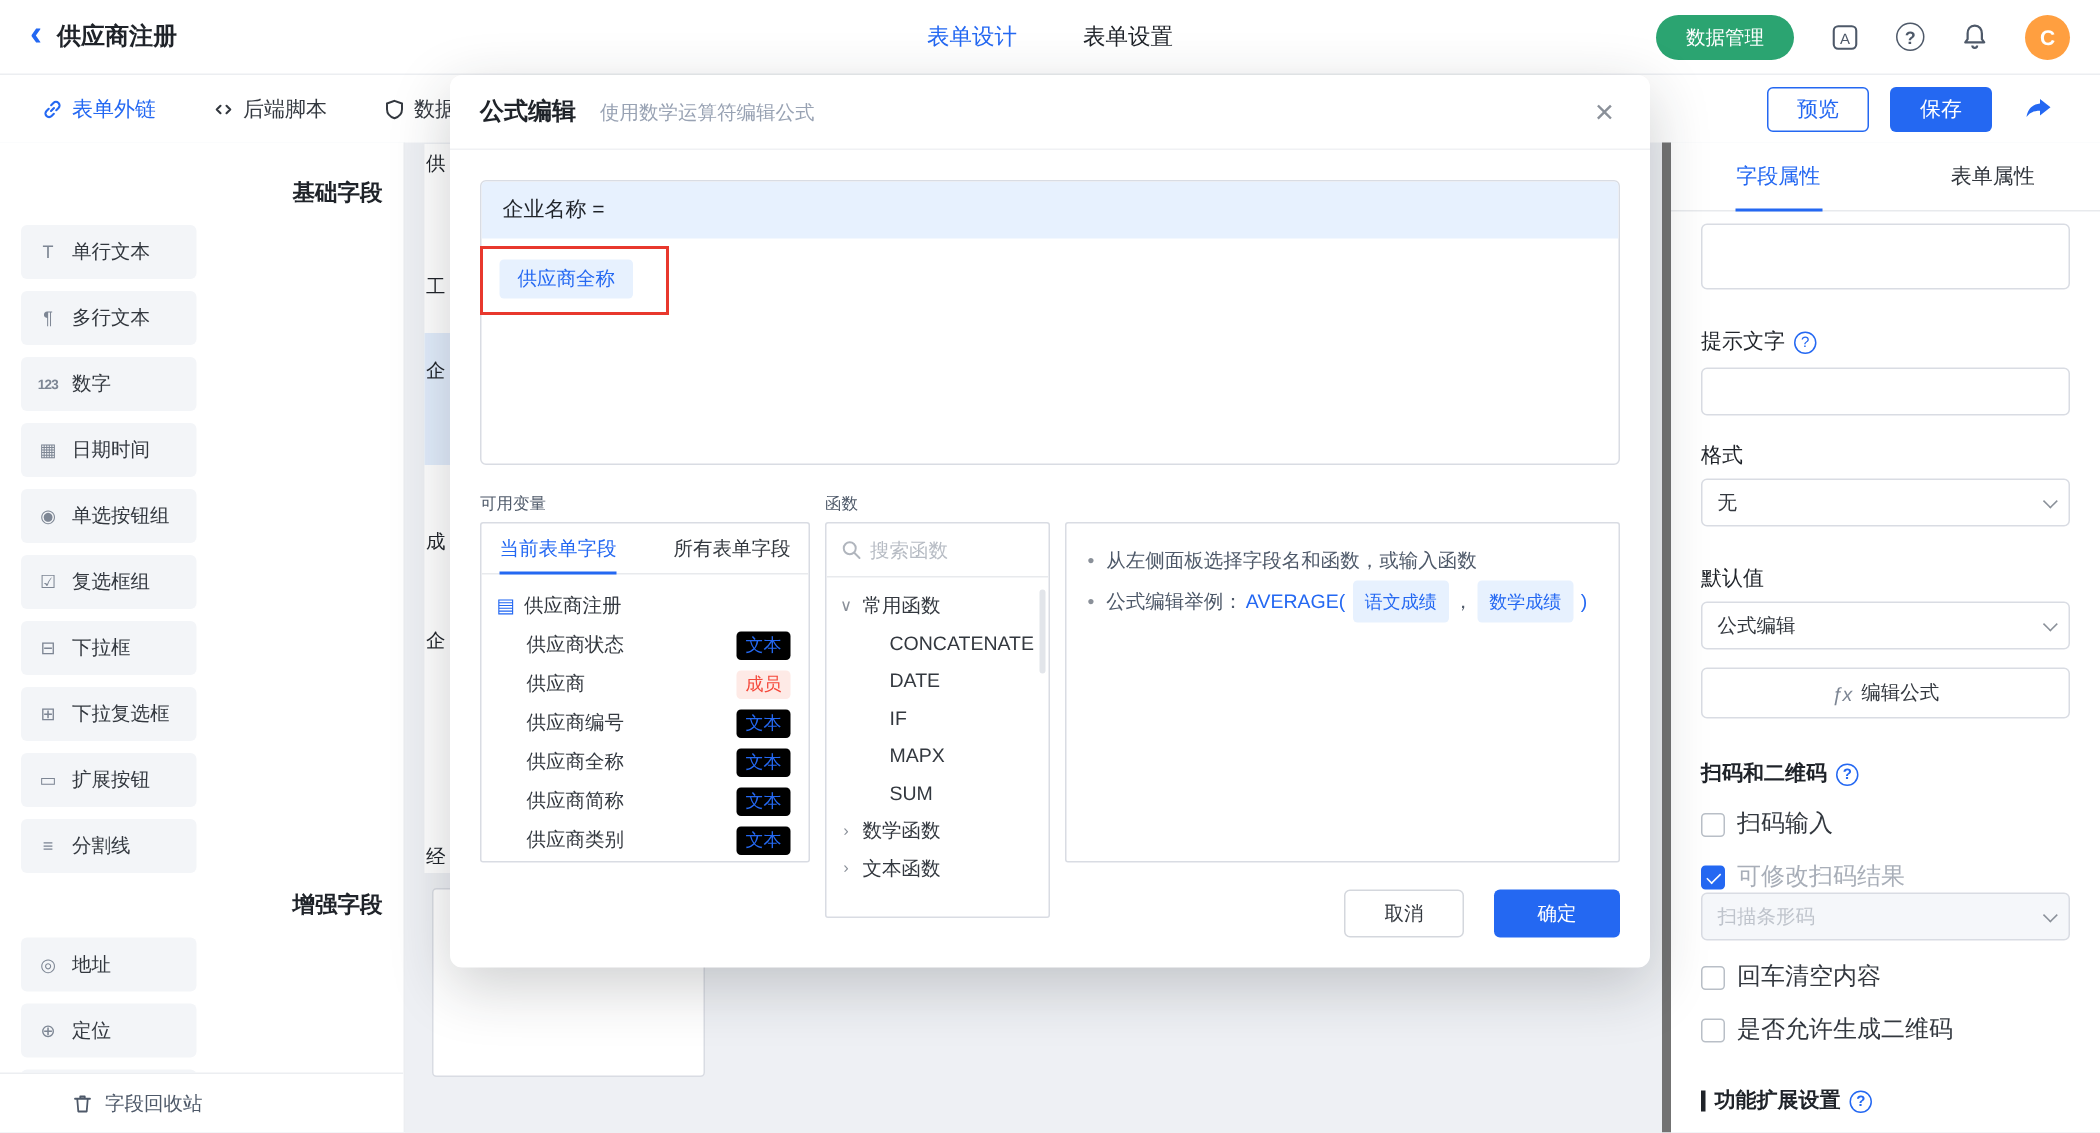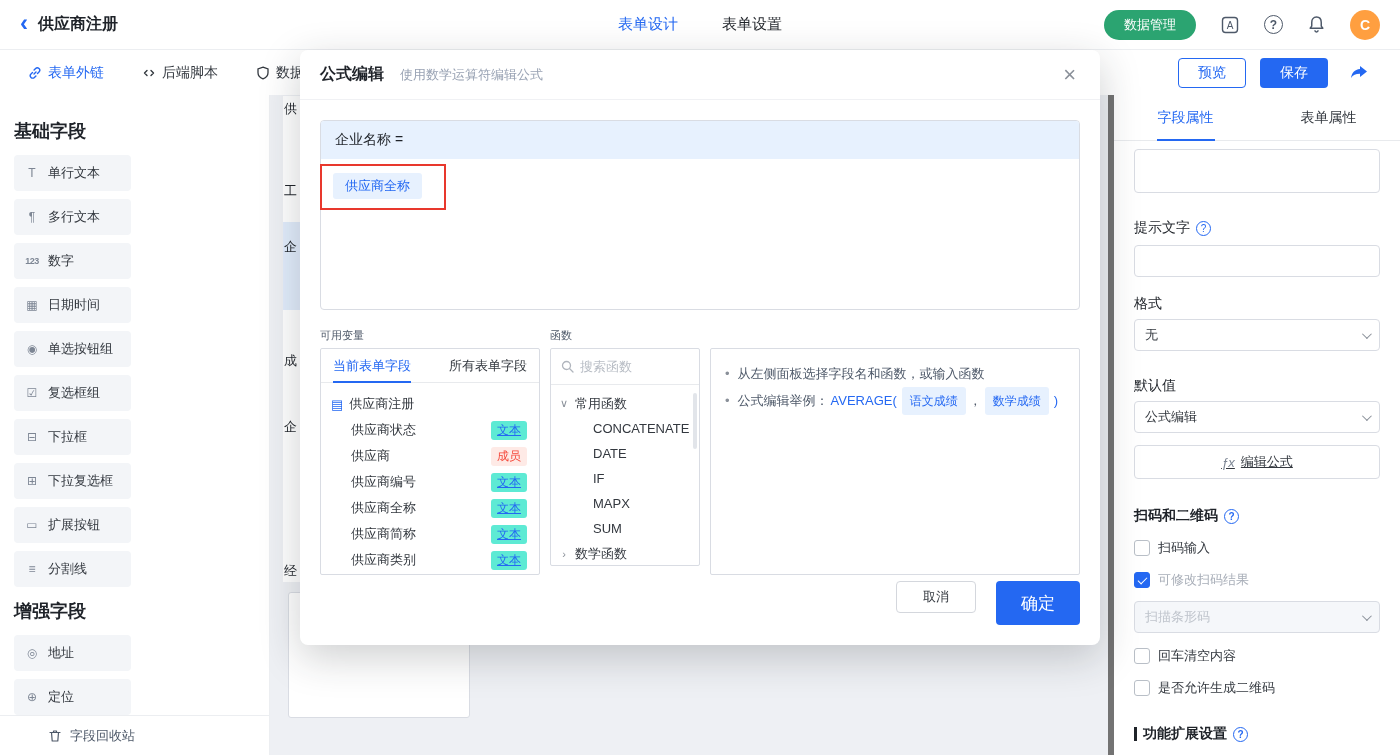--- a/index.html
+++ b/index.html
@@ -24,21 +24,21 @@
   .toolbar { position:absolute; top:50px; left:0; width:1400px; height:45px; background:#fff; display:flex; align-items:center; padding:0 28px; z-index:5; }
   .tool-link { display:flex; align-items:center; gap:6px; font-size:14px; color:#33383f; margin-right:38px; cursor:pointer; white-space:nowrap; }
   .tool-link.active { color:#2468f2; }
   .toolbar-right { margin-left:auto; display:flex; align-items:center; gap:14px; padding-right:4px; }
   .btn-preview { width:68px; height:30px; border:1px solid #2468f2; color:#2468f2; background:#fff; border-radius:4px; font-size:14px; }
   .btn-save { width:68px; height:30px; background:#2468f2; color:#fff; border:none; border-radius:4px; font-size:14px; }
   .share-btn { color:#2468f2; margin-left:8px; cursor:pointer; display:flex; }
 
   
   .sidebar { position:absolute; top:95px; left:0; width:270px; height:660px; background:#fff; border-right:1px solid #eceef1; z-index:10; padding:16px 14px 0; overflow:hidden; }
-  .section-title { font-size:18px; font-weight:700; margin:8px 0 12px; }
+  .section-title { font-size:15px; font-weight:700; margin:8px 0 12px;text-align:right; }
   .palette-grid { display:flex; flex-wrap:wrap; gap:8px; margin-bottom:12px; }
   .palette-item { width:117px; height:36px; background:#f3f5f8; border-radius:4px; display:flex; align-items:center; padding:0 9px; gap:7px; font-size:13px; color:#33383f; cursor:grab; white-space:nowrap; }
   .palette-item .glyph { color:#7d8694; font-size:12px; width:18px; text-align:center; flex:none; }
   .palette-item .glyph.num { font-size:9px; font-weight:700; letter-spacing:-0.5px; }
   .recycle { position:absolute; bottom:0; left:0; width:269px; height:40px; border-top:1px solid #eceef1; display:flex; align-items:center; padding-left:48px; gap:8px; font-size:13px; color:#4e5969; background:#fff; cursor:pointer; }
 
   
   .canvas { position:absolute; top:95px; left:270px; width:838px; height:660px; background:#eef0f4; z-index:1; }
   .form-card { position:absolute; left:13px; top:1px; width:810px; height:486px; background:#fff; }
   .selected-strip { position:absolute; left:0; top:126px; width:100%; height:88px; background:#e2edfc; }
@@ -52,24 +52,24 @@
   .props-tab.active { color:#2468f2; font-weight:500; }
   .props-tab.active::after { content:""; position:absolute; bottom:-1px; left:50%; transform:translateX(-50%); width:58px; height:2px; background:#2468f2; }
   .pbox { height:44px; border:1px solid #d9dce3; border-radius:4px; margin-top:8px; background:#fff; }
   .plabel { font-size:14px; color:#1f2329; margin-top:26px; display:flex; align-items:center; gap:6px; }
   .help-q { width:15px; height:15px; border:1px solid #2468f2; color:#2468f2; border-radius:50%; font-size:10px; display:inline-flex; align-items:center; justify-content:center; flex:none; }
   .pinput { width:100%; height:32px; border:1px solid #d9dce3; border-radius:4px; margin-top:8px; outline:none; padding:0 10px; font-size:13px; }
   .pselect { height:32px; border:1px solid #d9dce3; border-radius:4px; margin-top:6px; display:flex; align-items:center; justify-content:space-between; padding:0 10px; font-size:13px; color:#33383f; cursor:pointer; background:#fff; }
   .pselect.disabled { background:#f5f7fa; color:#bfc4cc; cursor:default; }
   .chev { width:7px; height:7px; border-right:1.5px solid #8a9099; border-bottom:1.5px solid #8a9099; transform:rotate(45deg) translateY(-2px); flex:none; }
   .mt18 { margin-top:18px; }
-  .fx-btn { height:34px; border:1px solid #d9dce3; border-radius:4px; margin-top:12px; display:flex; align-items:center; justify-content:center; gap:6px; font-size:13px; color:#33383f; background:#fff; width:100%;text-decoration:underline; }
+  .fx-btn { height:34px; border:1px solid #d9dce3; border-radius:4px; margin-top:12px; display:flex; align-items:center; justify-content:center; gap:6px; font-size:13px; color:#33383f; background:#fff; width:100%; }
   .fx-glyph { font-style:italic; color:#7d8694; font-size:13px; }
   .section-head { font-size:14px; font-weight:700; margin-top:28px; display:flex; align-items:center; gap:6px; }
-  .cb-row { display:flex; align-items:center; gap:8px; margin-top:14px; font-size:13px; color:#33383f; cursor:pointer; }
+  .cb-row { display:flex; align-items:center; gap:8px; margin-top:14px; font-size:16px; color:#33383f; cursor:pointer; }
   .cb { width:16px; height:16px; border:1px solid #b9bfc7; border-radius:3px; background:#fff; position:relative; flex:none; }
   .cb-row.checked .cb { background:#2468f2; border-color:#2468f2; }
   .cb-row.checked .cb::after { content:""; position:absolute; left:5px; top:2px; width:4px; height:8px; border-right:1.5px solid #fff; border-bottom:1.5px solid #fff; transform:rotate(45deg); }
   .cb-row.disabled .cb-label { color:#a8aeb8; }
   .ext-bar { width:3px; height:14px; background:#1f2329; flex:none; }
 
   
   .modal { position:absolute; left:300px; top:50px; width:800px; height:595px; background:#fff; border-radius:8px; box-shadow:0 12px 40px rgba(31,35,41,.22); z-index:40; }
   .modal-header { height:50px; display:flex; align-items:center; padding:0 24px 0 20px; border-bottom:1px solid #f0f1f4; }
   .modal-title { font-size:16px; font-weight:700; }
@@ -78,48 +78,48 @@
   .formula-box { position:absolute; left:20px; top:70px; width:760px; height:190px; border:1px solid #d9dce3; border-radius:4px; overflow:hidden; }
   .formula-target { height:38px; background:#e7f1fe; display:flex; align-items:center; padding:0 14px; font-size:14px; color:#1f2329; }
   .formula-body { padding:14px 12px; }
   .field-chip { display:inline-block; background:#e7f1fe; color:#2468f2; font-size:13px; padding:4px 12px; border-radius:3px; cursor:pointer; }
   .annotation { position:absolute; left:20px; top:114px; width:126px; height:46px; border:2px solid #e8382d; z-index:6; pointer-events:none; }
   .panel-label { position:absolute; font-size:11px; color:#4e5969; top:278px; }
   .vars-label { left:20px; }
   .fns-label { left:250px; }
   .panel { position:absolute; top:298px; border:1px solid #d9dce3; border-radius:2px; background:#fff; overflow:hidden; }
   .vars-panel { left:20px; width:220px; height:227px; }
-  .fns-panel { left:250px; width:150px; height:218px; }
+  .fns-panel { left:250px; width:150px; height:264px; }
   .help-panel { left:410px; width:370px; height:227px; padding:12px 14px; }
   .vars-tabs { height:34px; border-bottom:1px solid #e8eaed; display:flex; align-items:stretch; padding:0 12px; justify-content:space-between; }
   .vars-tab { font-size:13px; color:#33383f; display:flex; align-items:center; position:relative; cursor:pointer; }
   .vars-tab.active { color:#2468f2; }
   .vars-tab.active::after { content:""; position:absolute; left:0; bottom:-1px; width:100%; height:2px; background:#2468f2; }
   .tree { padding:8px 12px 8px 10px; font-size:13px; color:#33383f; }
   .tree-root { display:flex; align-items:center; gap:6px; height:26px; cursor:pointer; }
   .doc-glyph { color:#2468f2; font-size:13px; }
   .tree-item { display:flex; align-items:center; justify-content:space-between; height:26px; padding-left:20px; cursor:pointer; }
   .badge { font-size:12px; padding:1px 6px; border-radius:3px; flex:none; }
-  .badge.blue { color:#2468f2; background:#5eead4;text-decoration:underline; }
+  .badge.blue { color:#2468f2; background:#000000; }
   .badge.orange { color:#f5483b; background:#feeae6; }
   .fns-search { height:36px; border-bottom:1px solid #e8eaed; display:flex; align-items:center; gap:6px; padding:0 10px; color:#b0b5bd; }
   .fns-search input { border:none; outline:none; width:100px; font-size:13px; color:#33383f; background:transparent; }
   .fns-search input::placeholder { color:#b7bcc4; }
   .fn-list { padding:6px 8px; }
   .fn-item { height:25px; display:flex; align-items:center; gap:6px; font-size:13px; color:#33383f; cursor:pointer; white-space:nowrap; }
   .fn-item.leaf { padding-left:18px; }
   .fn-chevron { color:#8a9099; font-size:11px; width:10px; flex:none; text-align:center; }
   .fns-scrollbar { position:absolute; right:2px; top:44px; width:4px; height:56px; background:#e2e5ea; border-radius:2px; cursor:pointer; }
   .help-line { font-size:13px; color:#4e5969; line-height:26px; display:flex; align-items:center; flex-wrap:wrap; }
   .bullet { color:#8a9099; margin-right:8px; }
   .fn-blue { color:#2468f2; margin:0 2px; }
   .help-chip { background:#e7f1fe; color:#2468f2; font-size:12px; padding:1px 8px; border-radius:3px; margin:0 3px; }
   .modal-footer { position:absolute; right:20px; bottom:20px; display:flex; gap:20px; }
   .btn-cancel { width:80px; height:32px; background:#fff; border:1px solid #d4d7dd; border-radius:4px; font-size:13px; color:#33383f; }
-  .btn-confirm { width:84px; height:44px; background:#2468f2; border:none; border-radius:4px; font-size:17px; color:#fff; }
+  .btn-confirm { width:84px; height:32px; background:#2468f2; border:none; border-radius:4px; font-size:13px; color:#fff; }
 </style>
 </head>
 <body>
 
 <div class="header">
   <span class="back">‹</span>
   <span class="header-title">供应商注册</span>
   <div class="header-tabs">
     <span class="header-tab active">表单设计</span>
     <span class="header-tab">表单设置</span>
@@ -303,21 +303,21 @@
     <span class="help-q">?</span>
   </div>
   <div class="cb-row">
     <span class="cb"></span>
     <span class="cb-label">扫码输入</span>
   </div>
   <div class="cb-row checked disabled">
     <span class="cb"></span>
     <span class="cb-label">可修改扫码结果</span>
   </div>
-  <div class="pselect disabled" style="margin-top:12px;">
+  <div class="pselect disabled" style="margin-top:0;">
     <span>扫描条形码</span>
     <span class="chev"></span>
   </div>
   <div class="cb-row">
     <span class="cb"></span>
     <span class="cb-label">回车清空内容</span>
   </div>
   <div class="cb-row">
     <span class="cb"></span>
     <span class="cb-label">是否允许生成二维码</span>

